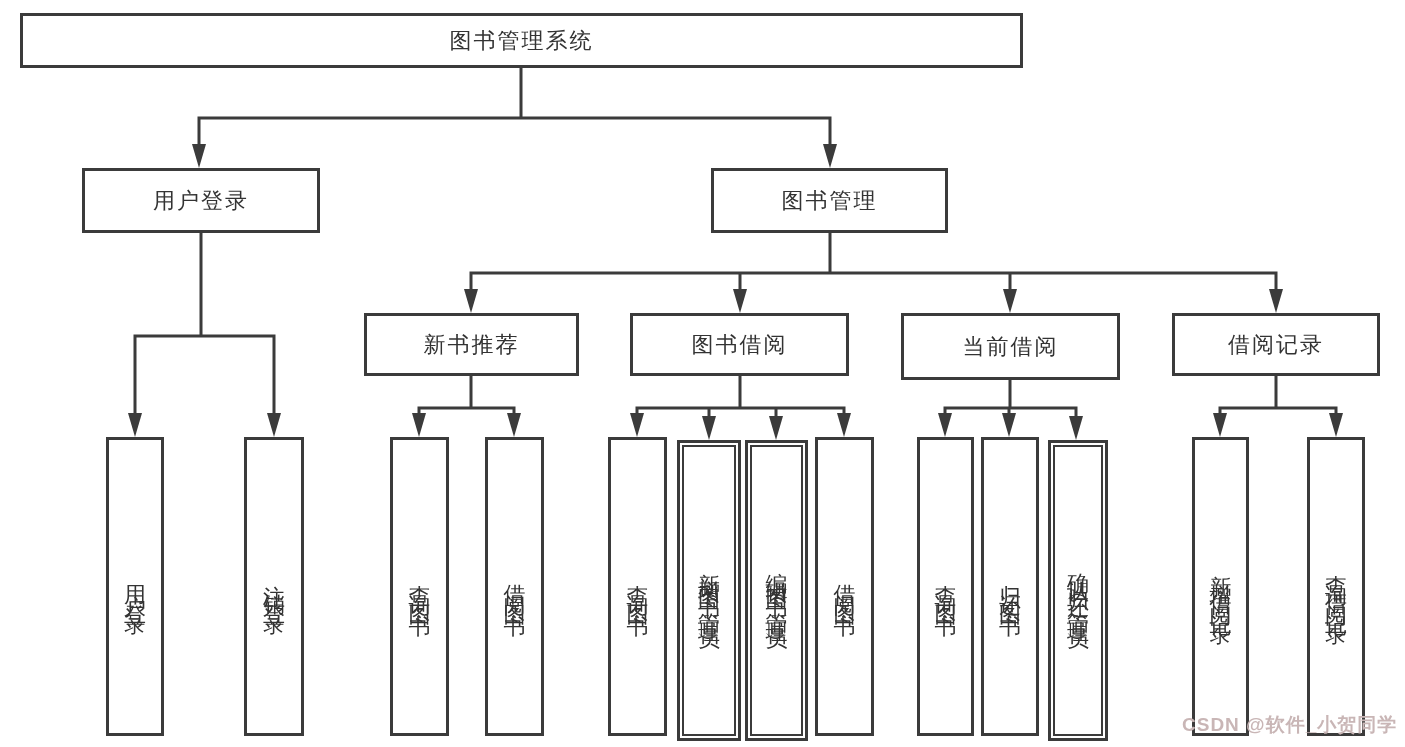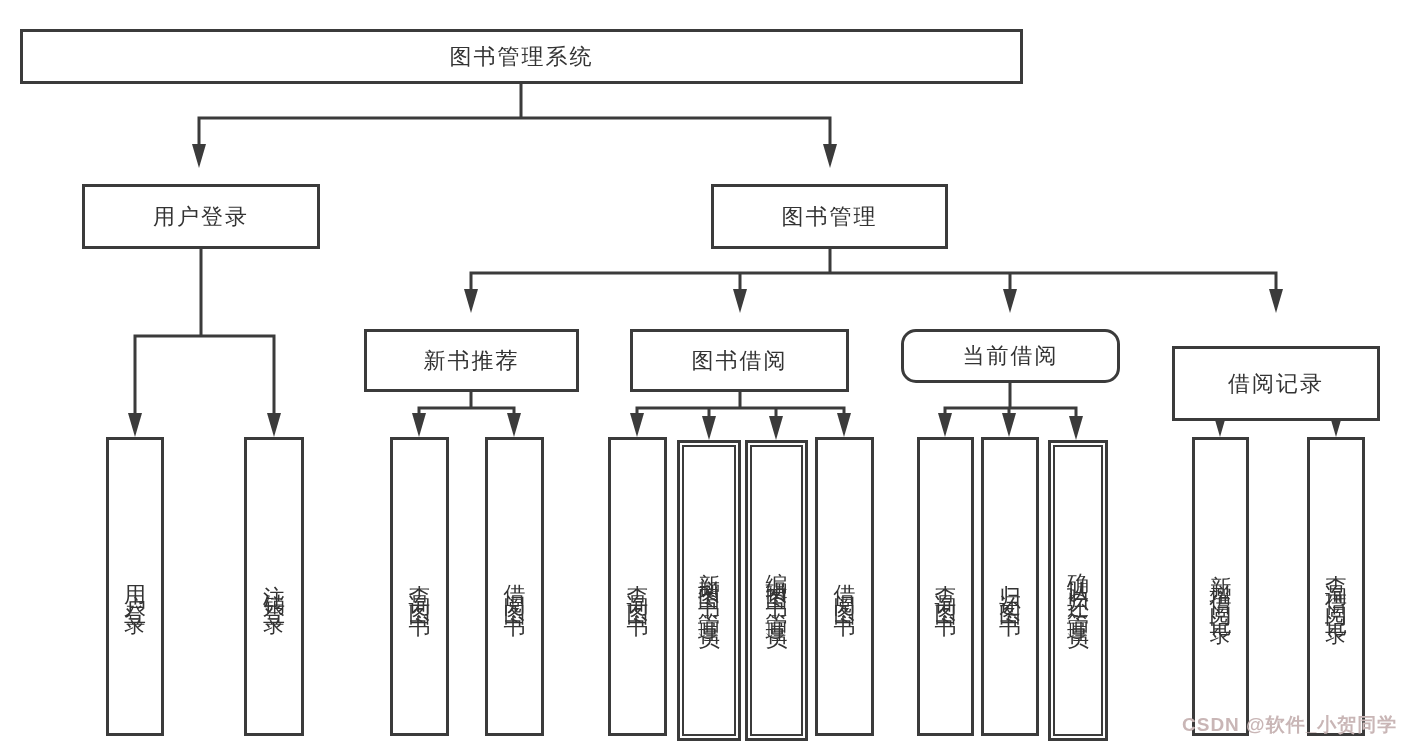--- a/index.html
+++ b/index.html
@@ -18,21 +18,20 @@
     color:var(--text);
   }
   .wires{position:absolute;left:0;top:0;width:1405px;height:747px;}
   .node{
     position:absolute;box-sizing:border-box;
     border:3px solid var(--line);
     background:var(--bg);
     display:flex;align-items:center;justify-content:center;
     font-size:22px;letter-spacing:2px;
     z-index:2;
-    margin-top:16px;
   }
   .leaf{
     position:absolute;box-sizing:border-box;
     border:3px solid var(--line);
     background:var(--bg);
     display:flex;align-items:center;justify-content:center;
     z-index:2;
   }
   .leaf.double{
     box-shadow:inset 0 0 0 2px var(--bg), inset 0 0 0 4px var(--line);
@@ -111,24 +110,24 @@
   <div class="node" style="left:711px;top:168px;width:237px;height:65px;align-items:center;">
     <span>图书管理</span>
   </div>
 
   <div class="node" style="left:364px;top:313px;width:215px;height:63px;justify-content:center;">
     <span>新书推荐</span>
   </div>
   <div class="node" style="left:630px;top:313px;width:219px;height:63px;justify-content:center;">
     <span>图书借阅</span>
   </div>
-  <div class="node" style="left:901px;top:313px;width:219px;height:54px;border-radius:15px;">
+  <div class="node" style="left:901px;top:313px;width:219px;height:67px;">
     <span>当前借阅</span>
   </div>
-  <div class="node" style="left:1172px;top:330px;width:208px;height:75px;">
+  <div class="node" style="left:1172px;top:313px;width:208px;height:63px;">
     <span>借阅记录</span>
   </div>
 
   <div class="leaf" style="left:106px;top:437px;width:58px;height:299px;">
     <span class="vtext">用户登录</span>
   </div>
   <div class="leaf" style="left:244px;top:437px;width:60px;height:299px;">
     <span class="vtext">注销登录</span>
   </div>
 

